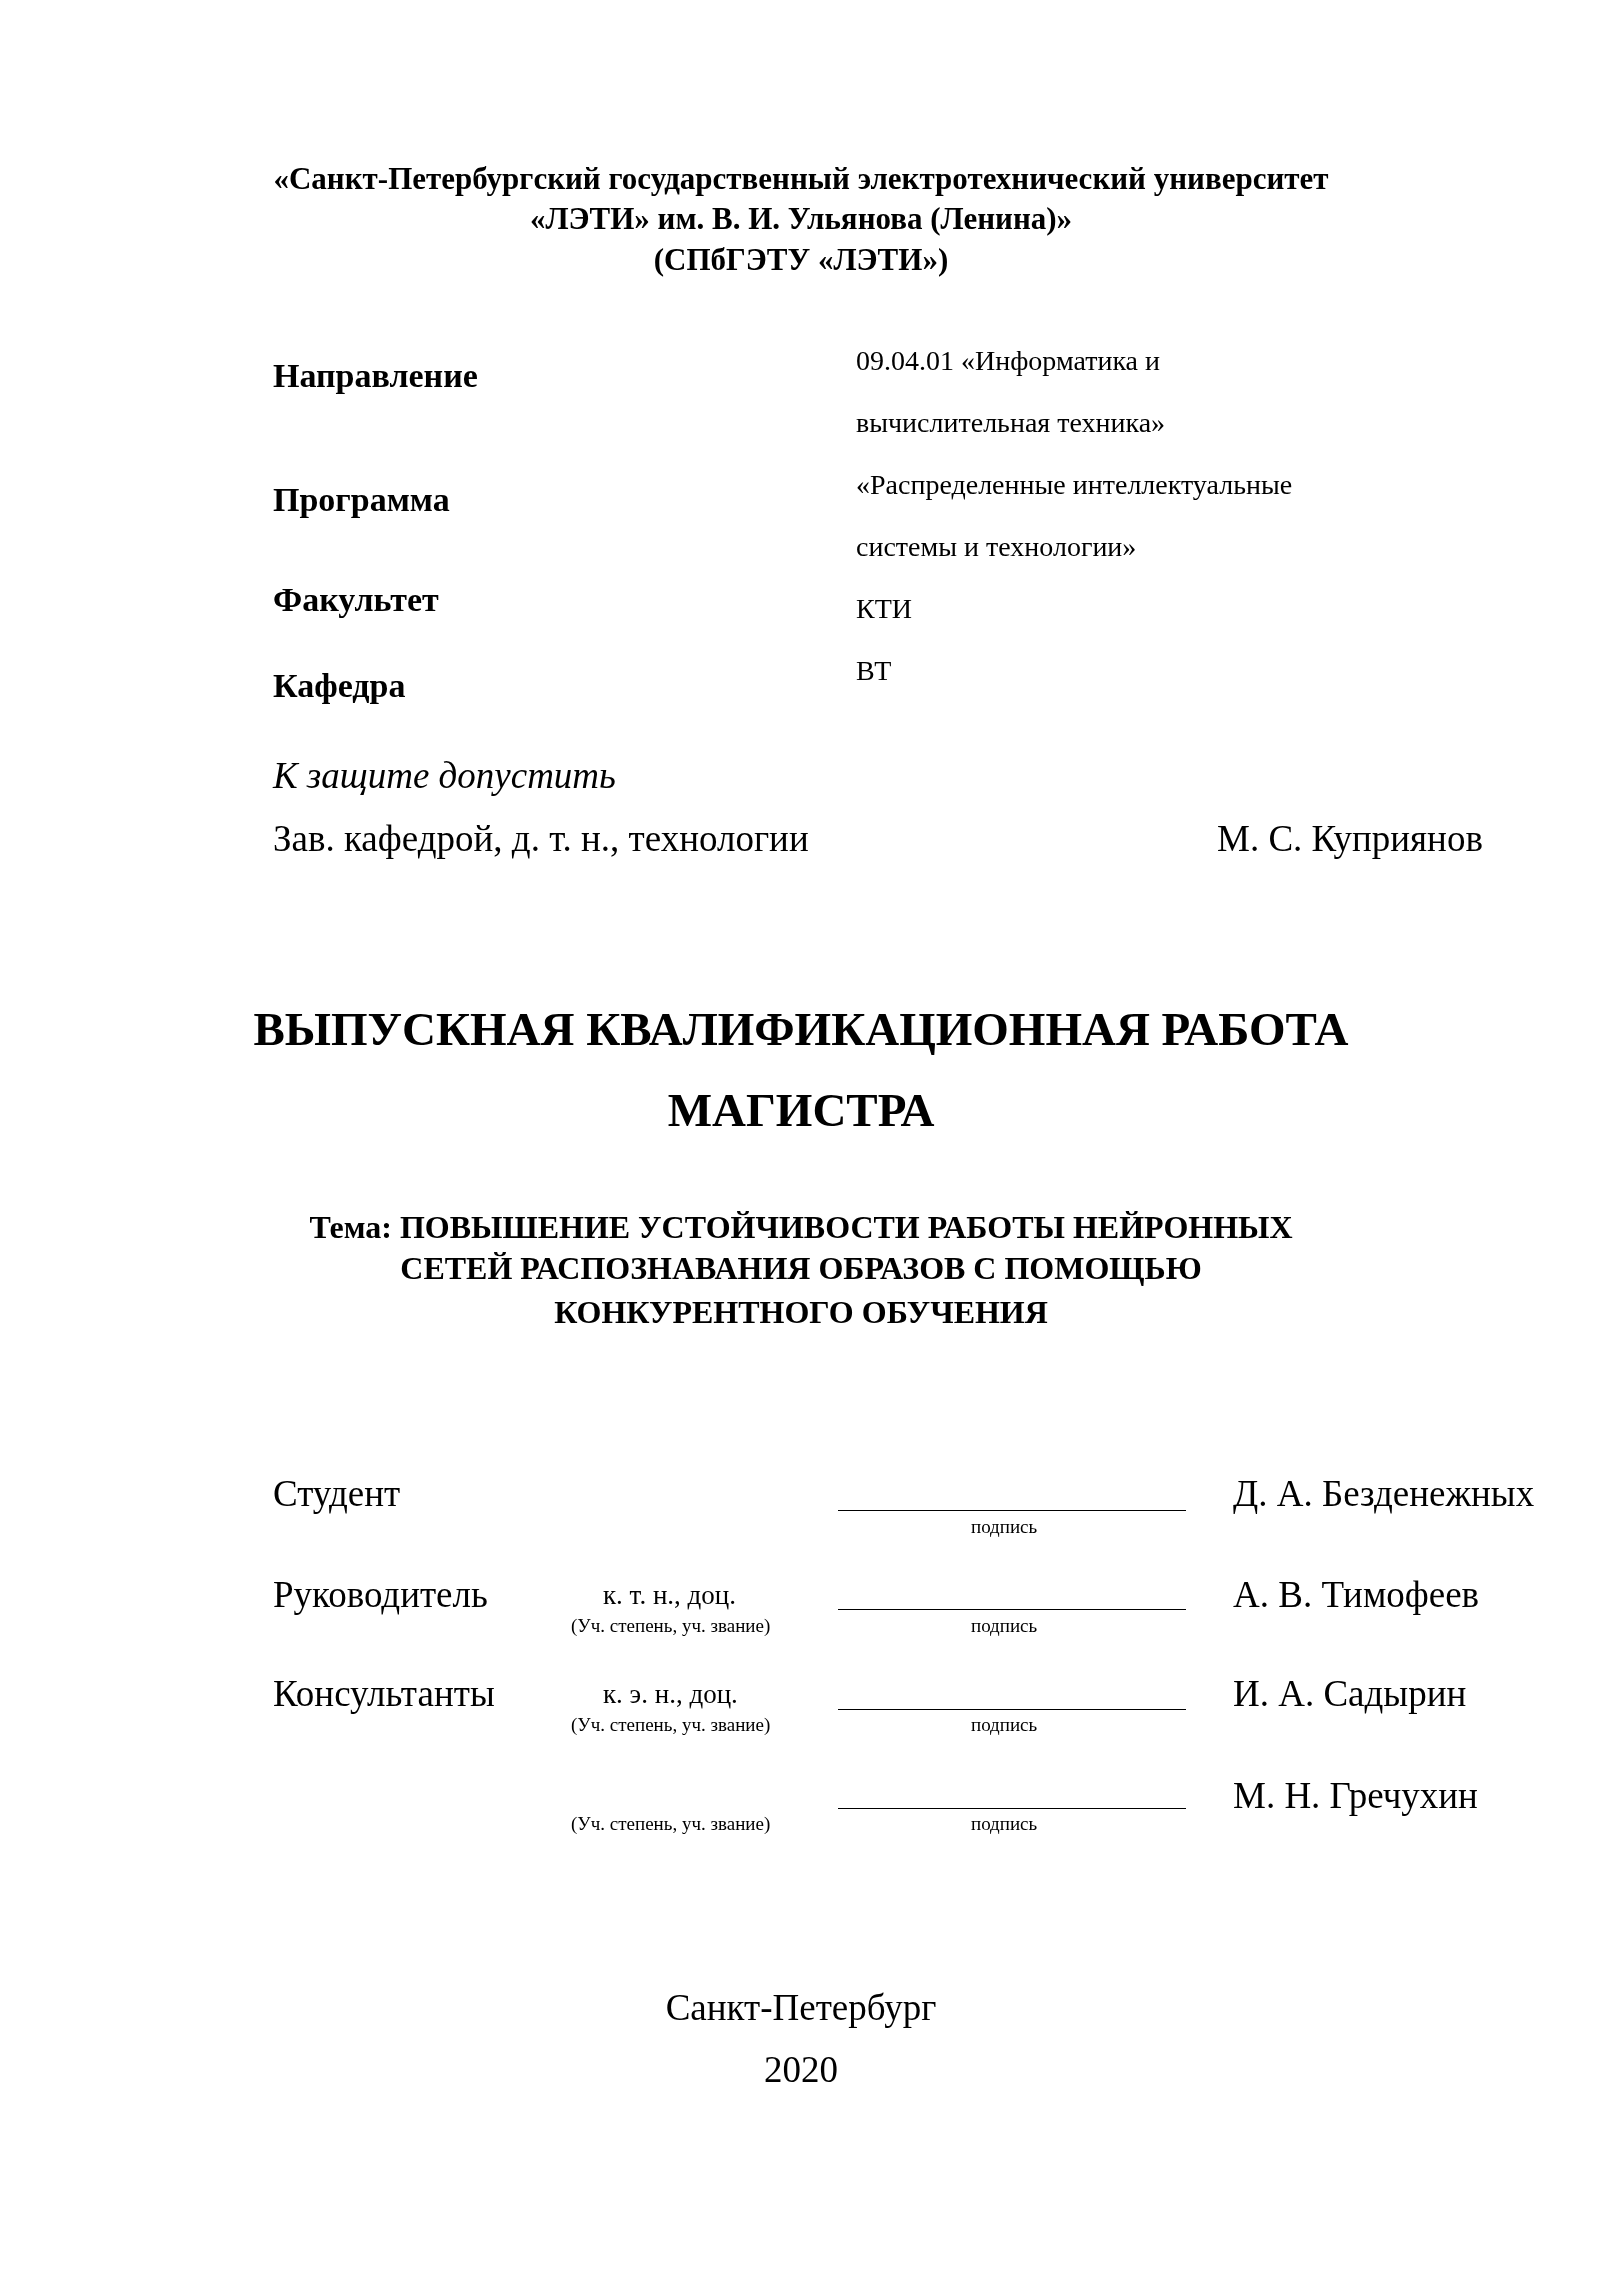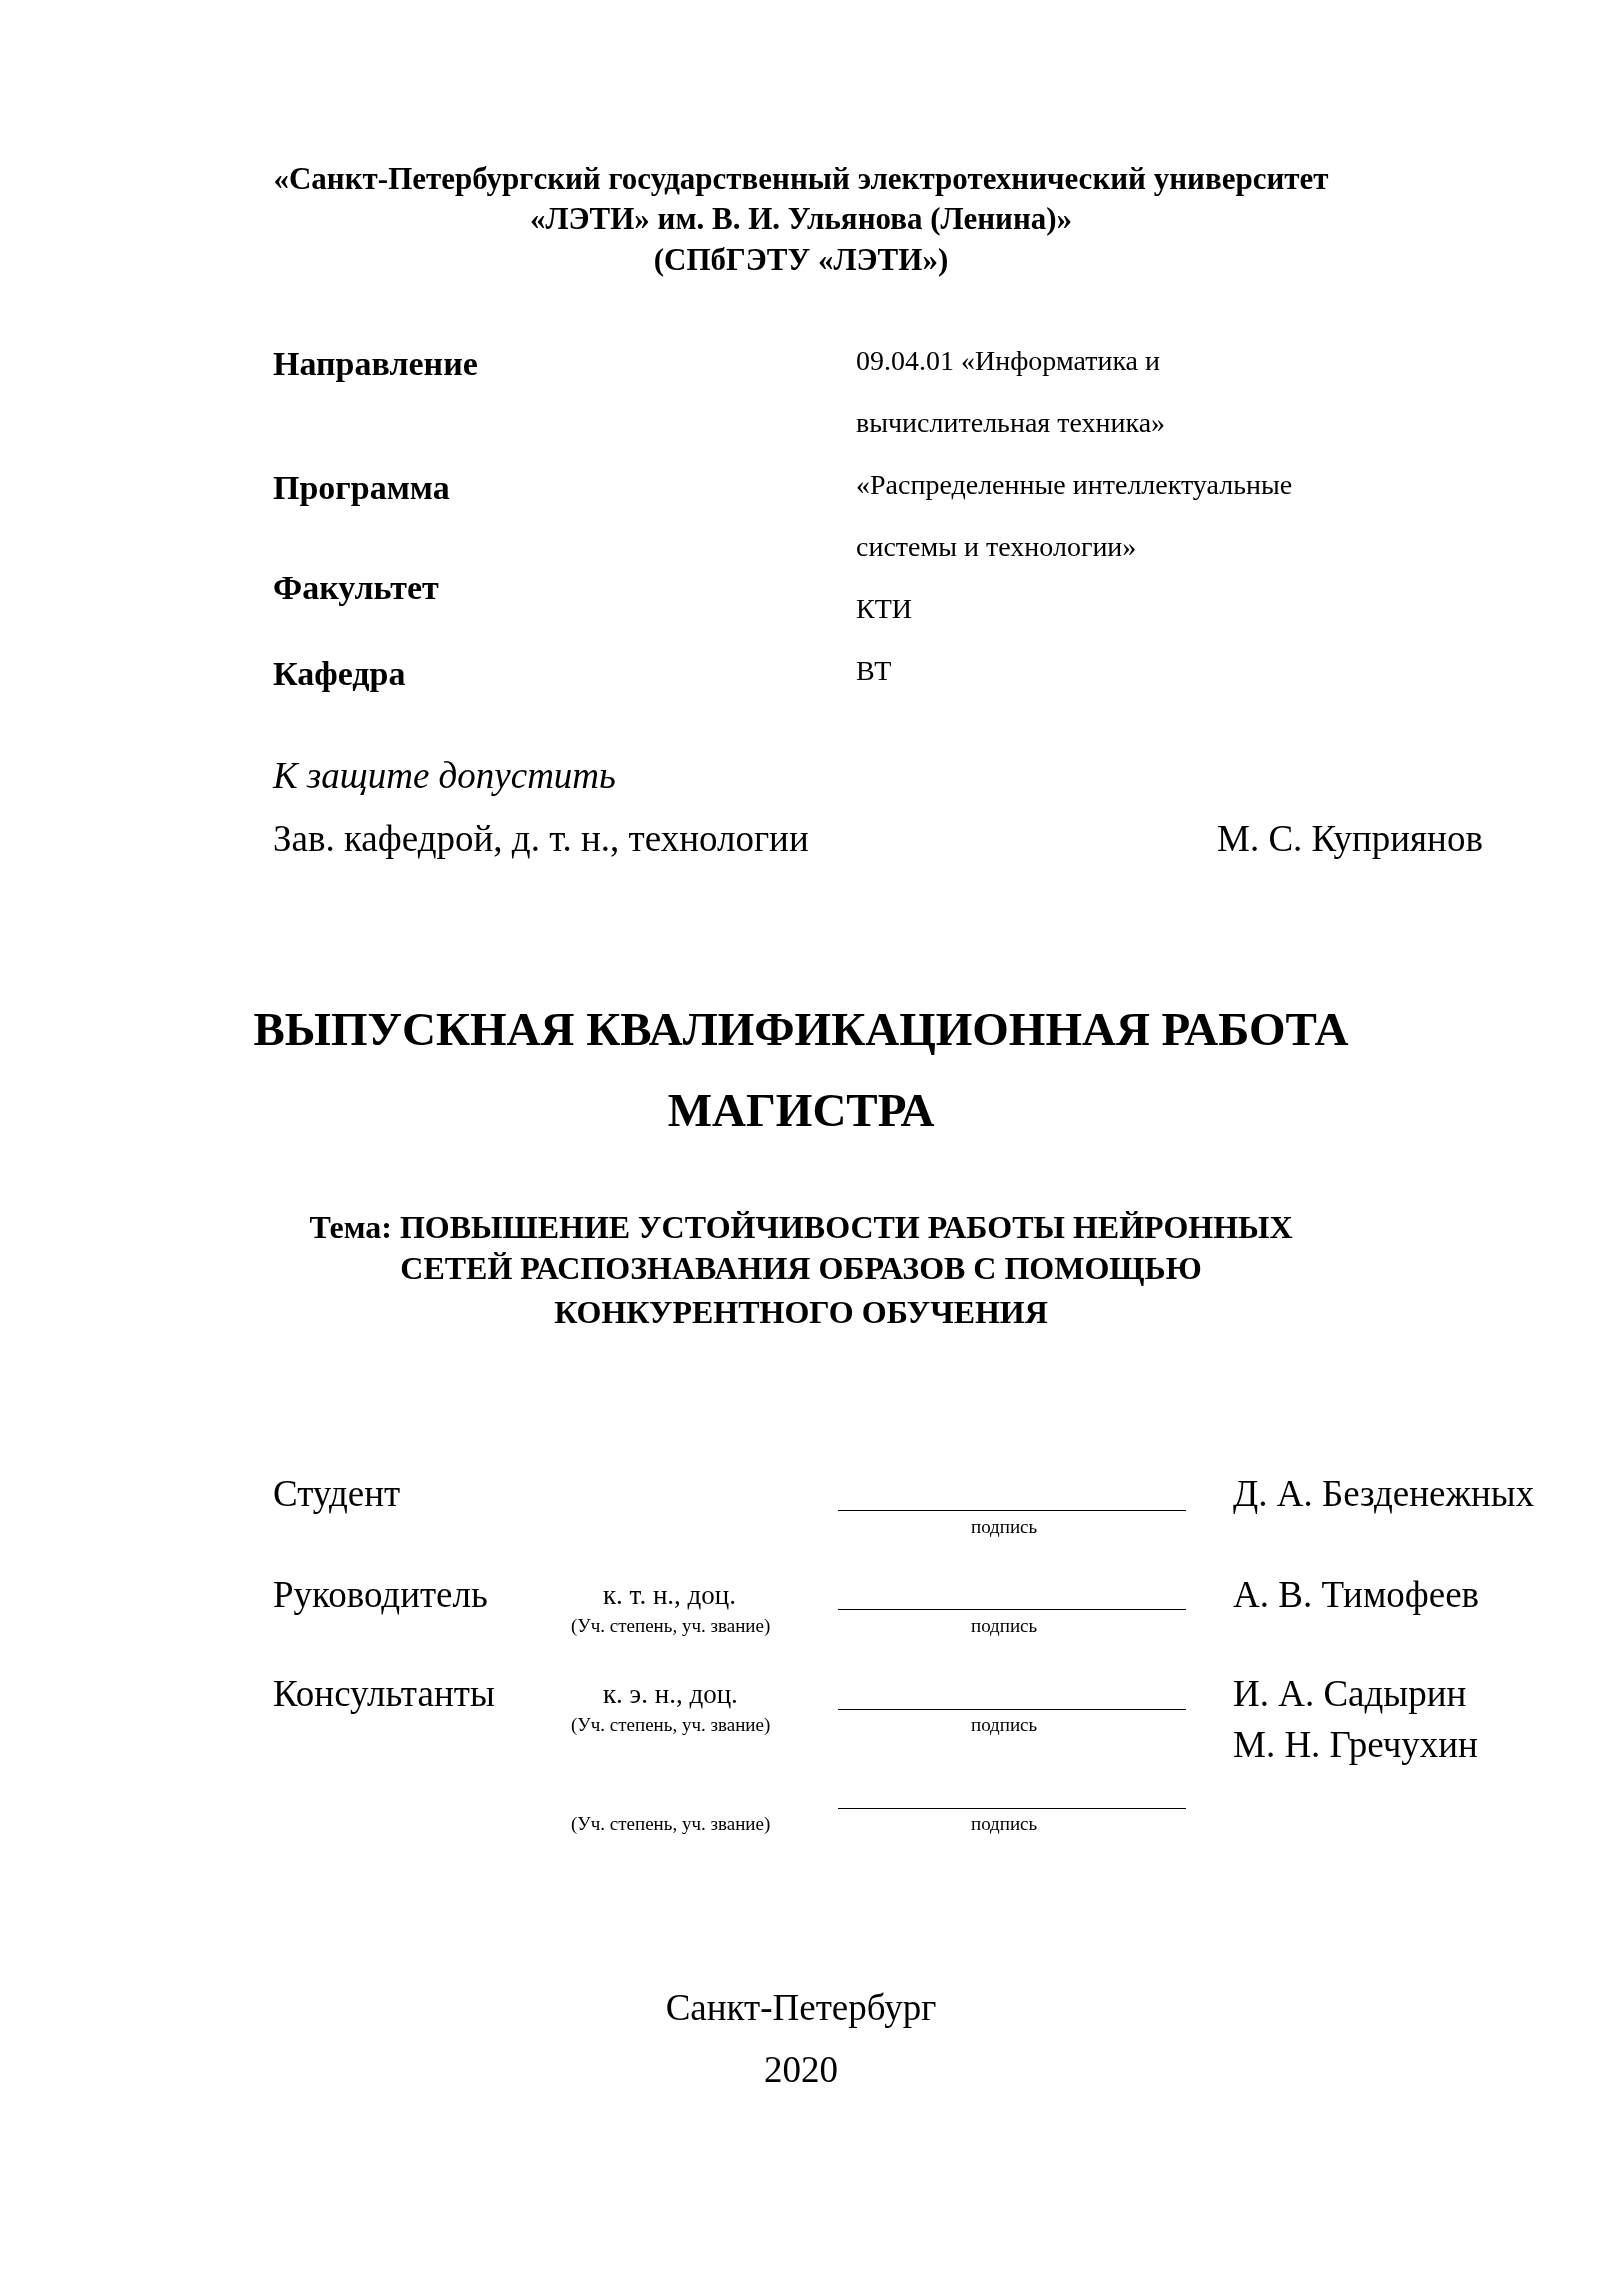--- a/index.html
+++ b/index.html
@@ -1,21 +1,21 @@
 <!DOCTYPE html>
 <html style="font-size:12.6px"><head>
 <meta charset="utf-8">
 <style>
   html, body { margin:0; padding:0; background:#fff; }
   body { width:1623px; height:2295px; position:relative; overflow:hidden;
          font-family:"Liberation Serif", serif; color:#000; }
   .t { position:absolute; white-space:nowrap; line-height:1; }
   .c { left:0; width:1602px; text-align:center; }
   .hdr { font-size:31px; font-weight:bold; }
-  .lbl { font-size:34px; font-weight:bold; left:273px; }
+  .lbl { font-size:34px; font-weight:bold; left:273px;margin-top:12px; }
   .val { font-size:28px; left:856px; }
   .norm { font-size:37px; }
   .ital { font-style:italic; }
   .big { font-size:47px; font-weight:bold; }
   .theme { font-size:32px; font-weight:bold; }
   .sigline { position:absolute; left:838px; width:348px; height:0; border-top:1.6px solid #000; }
   .small { font-size:19px; }
   .deg { font-size:27px; }
 </style>
 </head>
@@ -65,17 +65,17 @@
 <div class="t norm" style="top:1675px; left:273px">Консультанты</div>
 <div class="t deg" style="top:1681px; left:603px">к. э. н., доц.</div>
 <div class="t small" style="top:1715px; left:571px">(Уч. степень, уч. звание)</div>
 <div class="sigline" style="top:1709px"></div>
 <div class="t small" style="top:1715px; left:971px">подпись</div>
 <div class="t norm" style="top:1675px; left:1233px">И. А. Садырин</div>
 
 <div class="t small" style="top:1814px; left:571px">(Уч. степень, уч. звание)</div>
 <div class="sigline" style="top:1808px"></div>
 <div class="t small" style="top:1814px; left:971px">подпись</div>
-<div class="t norm" style="top:1726px; left:1233px">М. Н. Гречухин</div>
+<div class="t norm" style="top:1777px; left:1233px">М. Н. Гречухин</div>
 
 <div class="t c norm" style="top:1989px">Санкт-Петербург</div>
 <div class="t c norm" style="top:2051px">2020</div>
 
 
 </body></html>

